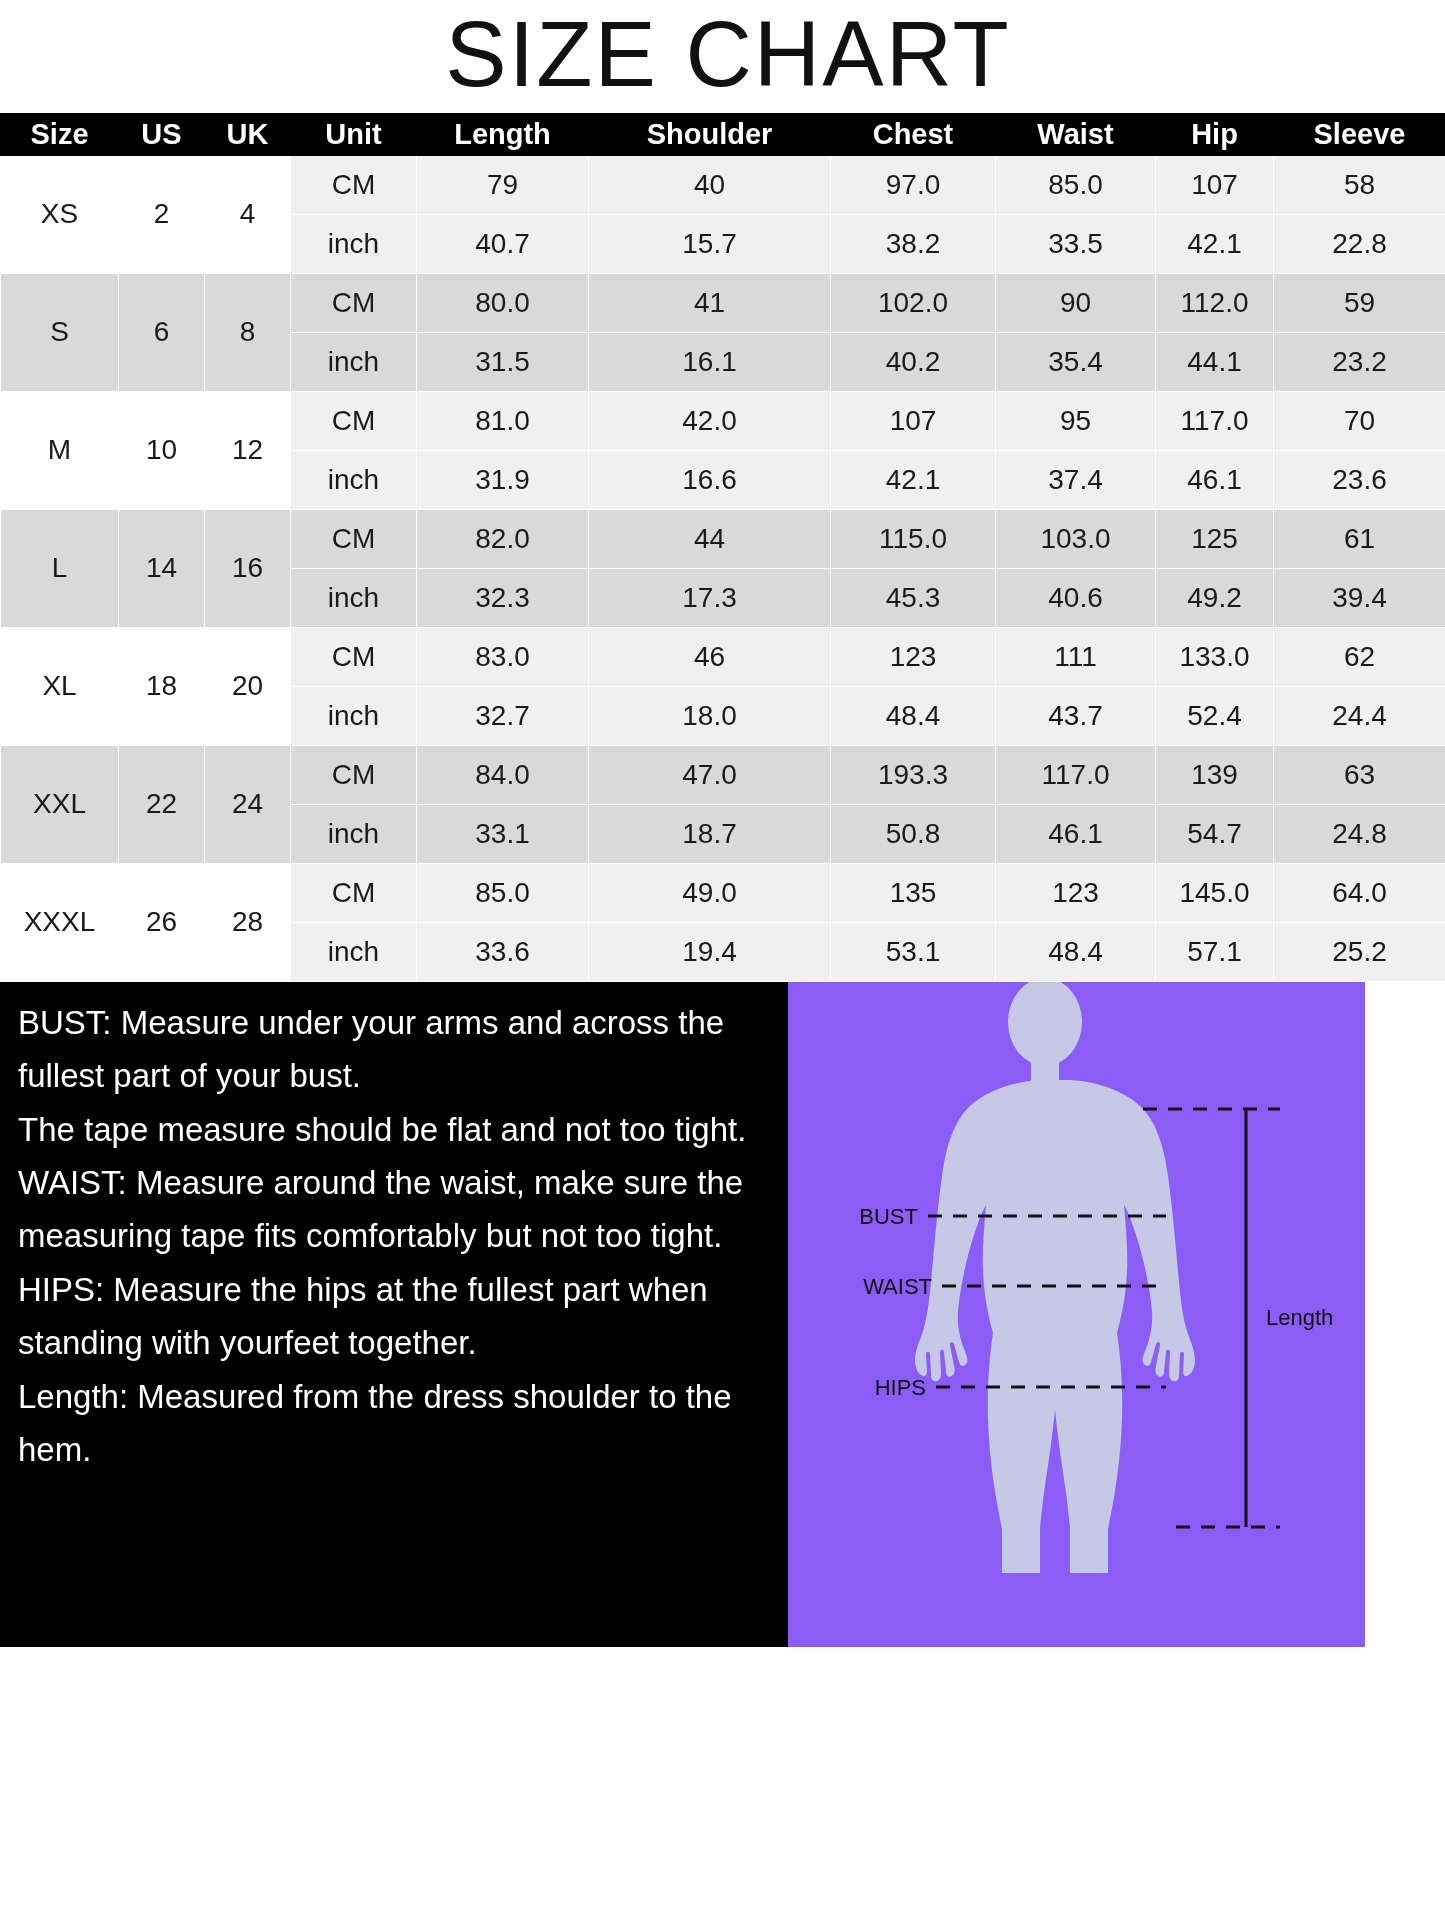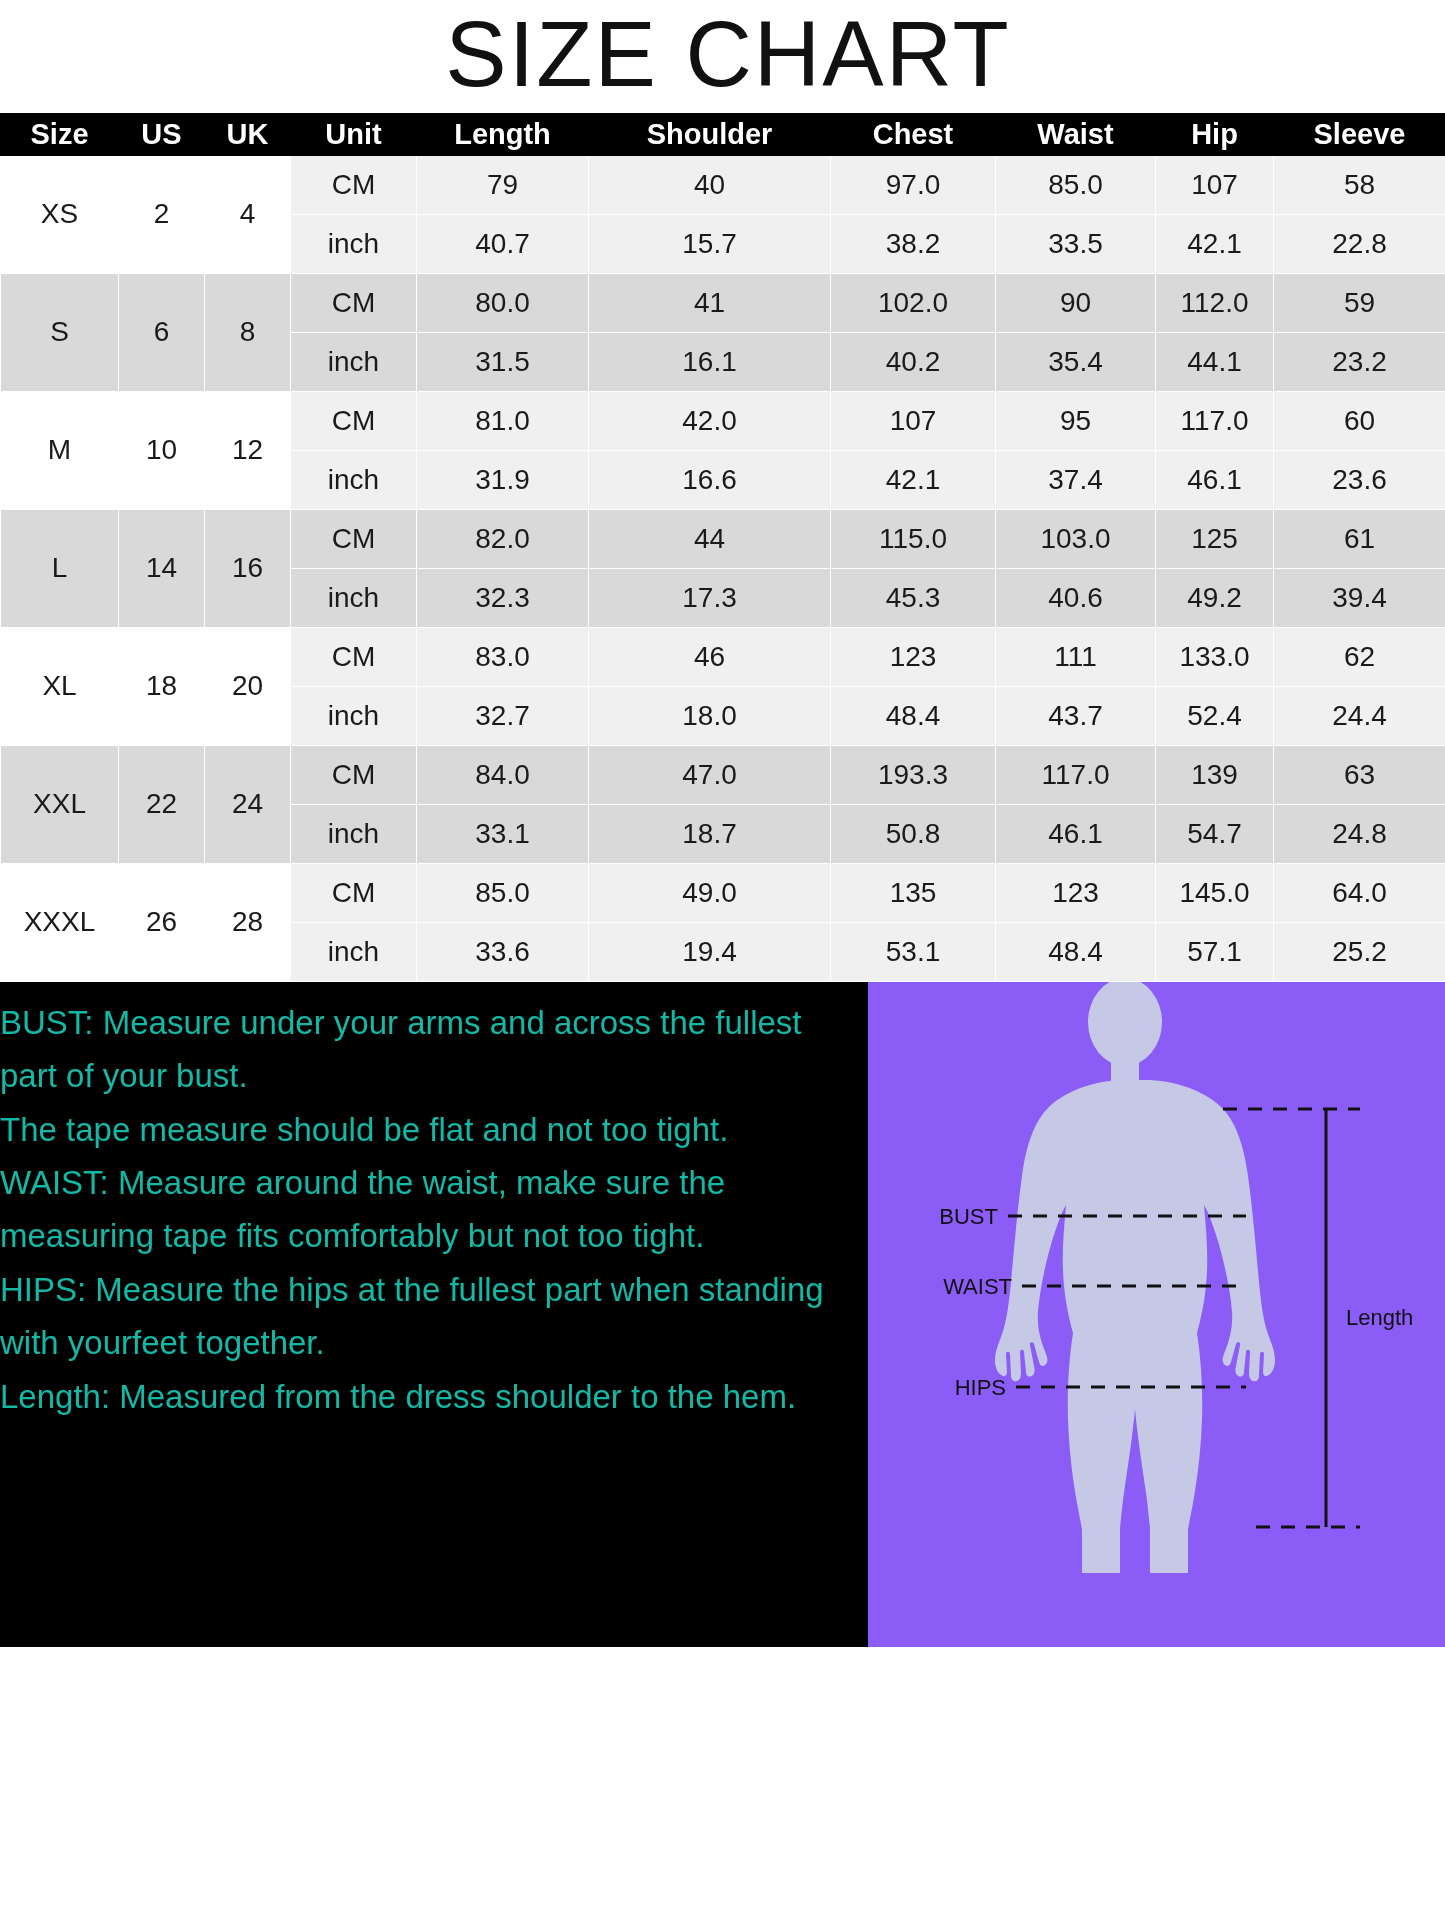--- a/index.html
+++ b/index.html
@@ -66,24 +66,24 @@
   td.sizecell-a { background: #ffffff !important; }
   td.sizecell-b { background: #d9d9d9 !important; }
 
   .bottom {
     display: flex;
     width: 1445px;
     align-items: stretch;
   }
   .notes {
     background: #000000;
-    color: #14b8a6;
-    width: 868px;
+    color: #ffffff;
+    width: 788px;
     box-sizing: border-box;
-    padding: 14px 18px 18px 0;
+    padding: 14px 18px 18px 18px;
     font-size: 33px;
     line-height: 1.62;
     font-family: "Liberation Sans", sans-serif;
     min-height: 665px;
   }
   .notes p {
     margin: 0;
   }
   .figure-wrap {
     width: 577px;
@@ -177,21 +177,21 @@
       <tr class="band-a">
         <td class="sizecell-a" rowspan="2">M</td>
         <td class="sizecell-a" rowspan="2">10</td>
         <td class="sizecell-a" rowspan="2">12</td>
         <td>CM</td>
         <td>81.0</td>
         <td>42.0</td>
         <td>107</td>
         <td>95</td>
         <td>117.0</td>
-        <td>60</td>
+        <td>70</td>
       </tr>
       <tr class="band-a">
         <td>inch</td>
         <td>31.9</td>
         <td>16.6</td>
         <td>42.1</td>
         <td>37.4</td>
         <td>46.1</td>
         <td>23.6</td>
       </tr>

